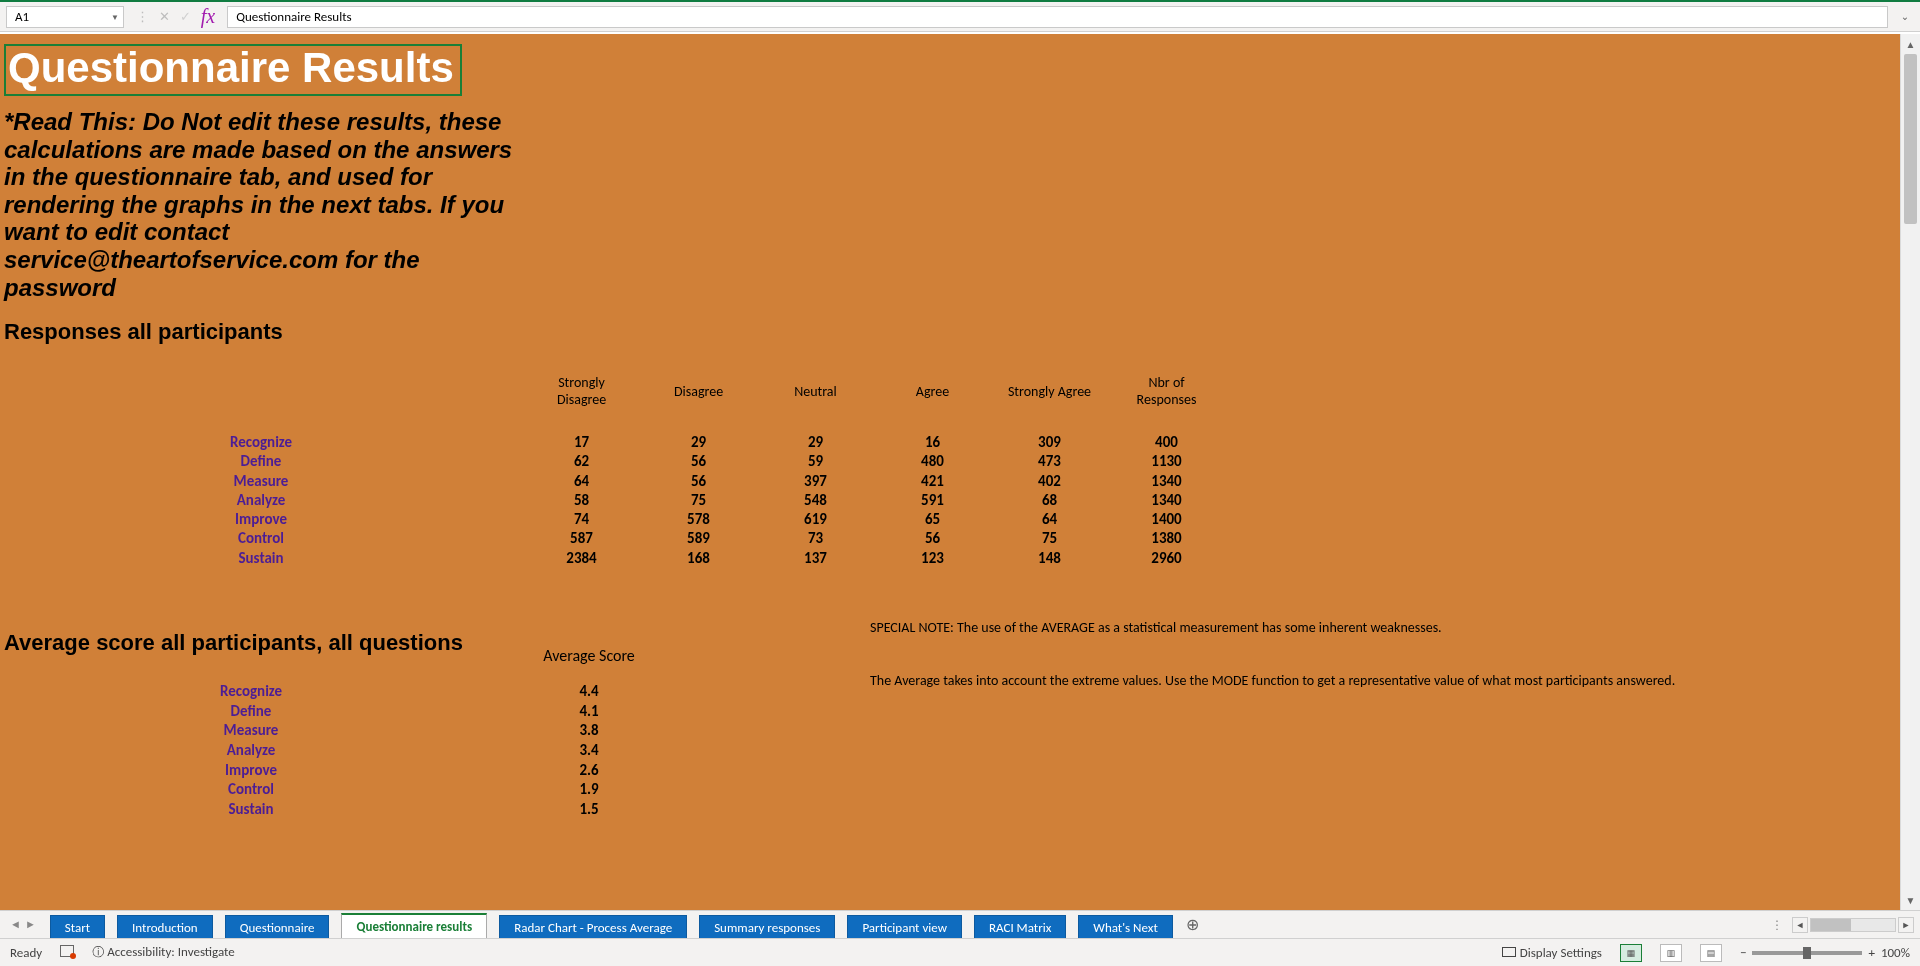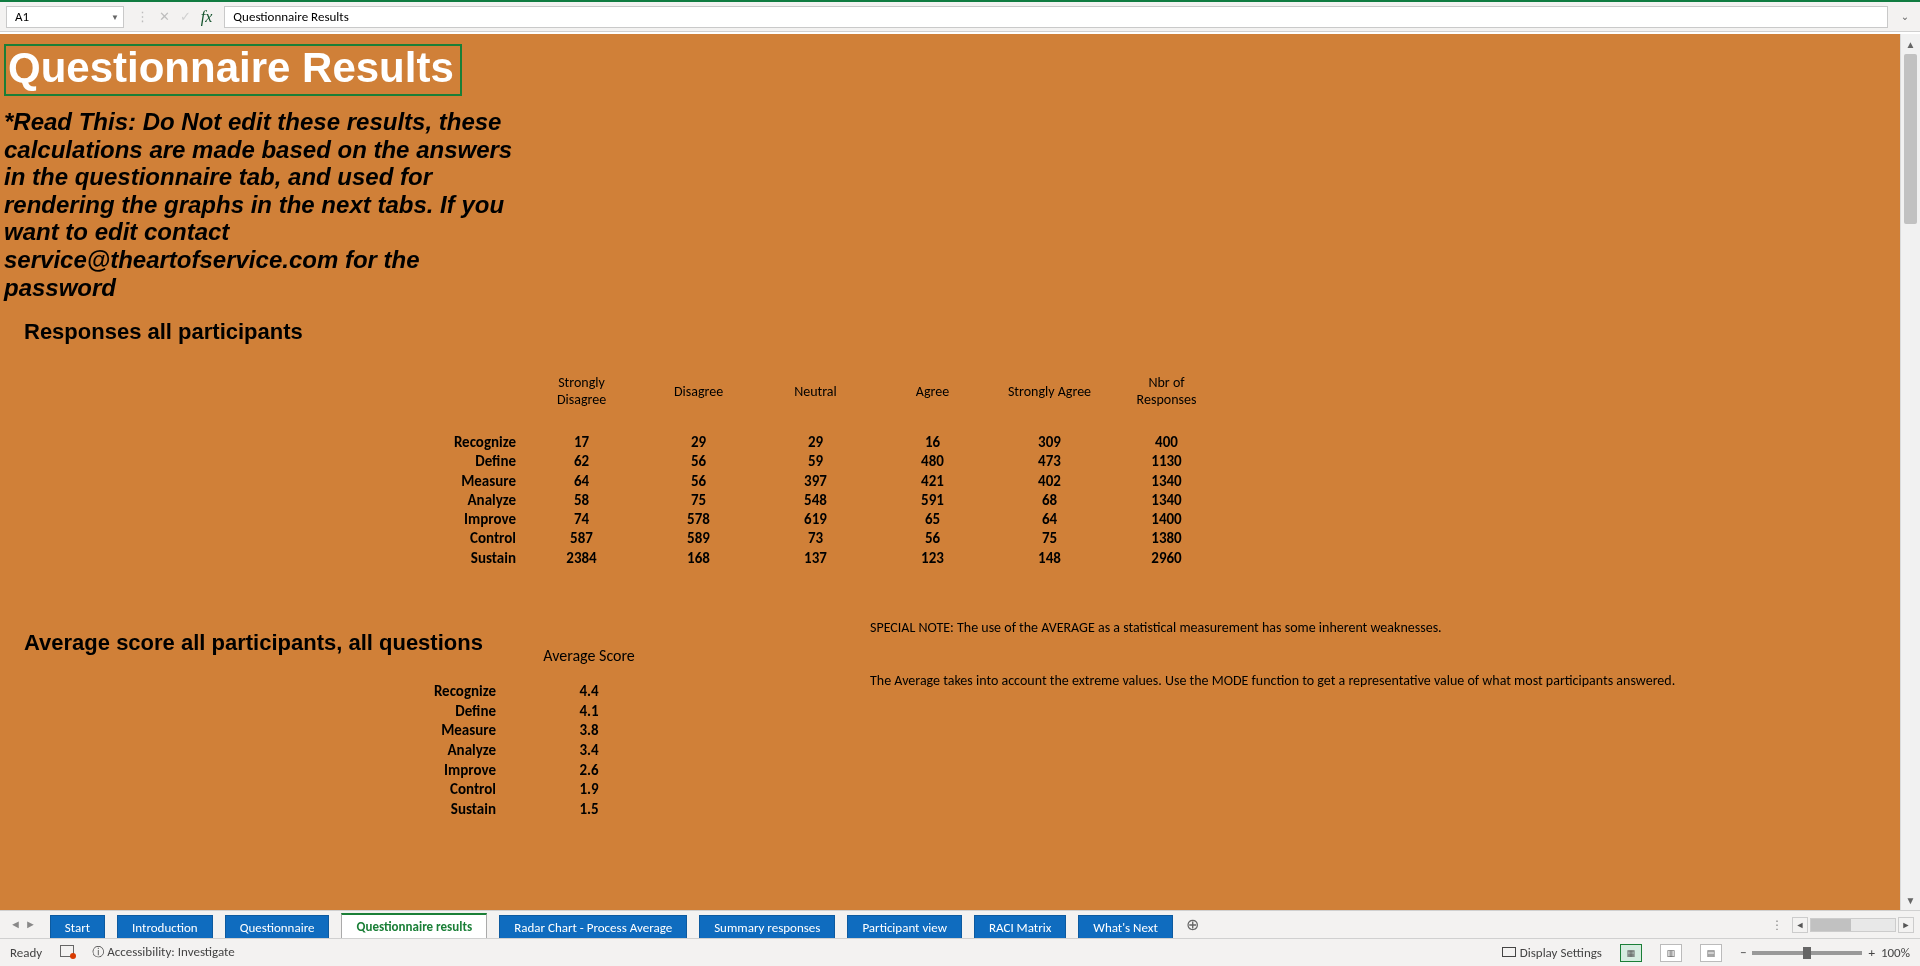--- a/index.html
+++ b/index.html
@@ -32,21 +32,21 @@
     display: flex;
     align-items: center;
     padding: 0 4px 0 8px;
     justify-content: space-between;
     font-size: 13px;
   }
   .name-box .dd { font-size: 8px; color: #666; }
   .fb-icons { display: flex; align-items: center; gap: 10px; padding: 0 4px; }
   .fb-btn { color: #bdbdbd; font-size: 13px; cursor: default; }
   .fb-btn.check { color: #d0d0d0; }
-  .fx { font-style: italic; font-family: 'Times New Roman', serif; font-size: 16px; color: #14532d; }
+  .fx { font-style: italic; font-family: 'Times New Roman', serif; font-size: 20px; color: #a21caf; }
   .formula-input {
     flex: 1;
     height: 22px;
     background: #fff;
     border: 1px solid #c9c9c9;
     padding: 0 8px;
     display: flex;
     align-items: center;
     font-size: 13px;
   }
@@ -86,25 +86,24 @@
     font-style: italic;
     font-weight: bold;
     line-height: 1.15;
     max-width: 520px;
   }
   .section-heading {
     font-family: Arial, sans-serif;
     font-size: 22px;
     font-weight: bold;
     margin-top: 18px;
-    margin-left: 20px;
   }
   .tbl { position: absolute; font-size: 15px; }
   .tbl th, .tbl td { text-align: center; padding: 0 6px; }
-  .tbl .rowlabel { text-align: right; font-weight: bold; color: #000000; }
+  .tbl .rowlabel { text-align: center; font-weight: bold; color: #4c1d95; }
   .tbl1 { left: 0; top: 338px; }
   .tbl1 th { font-weight: normal; font-size: 14px; width: 115px; }
   .tbl1 td { font-weight: bold; width: 115px; line-height: 1.15; }
   .tbl1 .rowlabel { width: 520px; padding-left: 4px; }
   .tbl2 { left: 0; top: 610px; }
   .tbl2 th { font-weight: normal; font-size: 16px; width: 170px; }
   .tbl2 td { font-weight: bold; width: 170px; line-height: 1.18; }
   .tbl2 .rowlabel { width: 500px; padding-left: 4px; }
   .avg-heading { position: absolute; top: 578px; left: 4px; text-align: center; }
   .note1 { position: absolute; top: 585px; left: 870px; font-size: 14px; font-weight: normal; }

